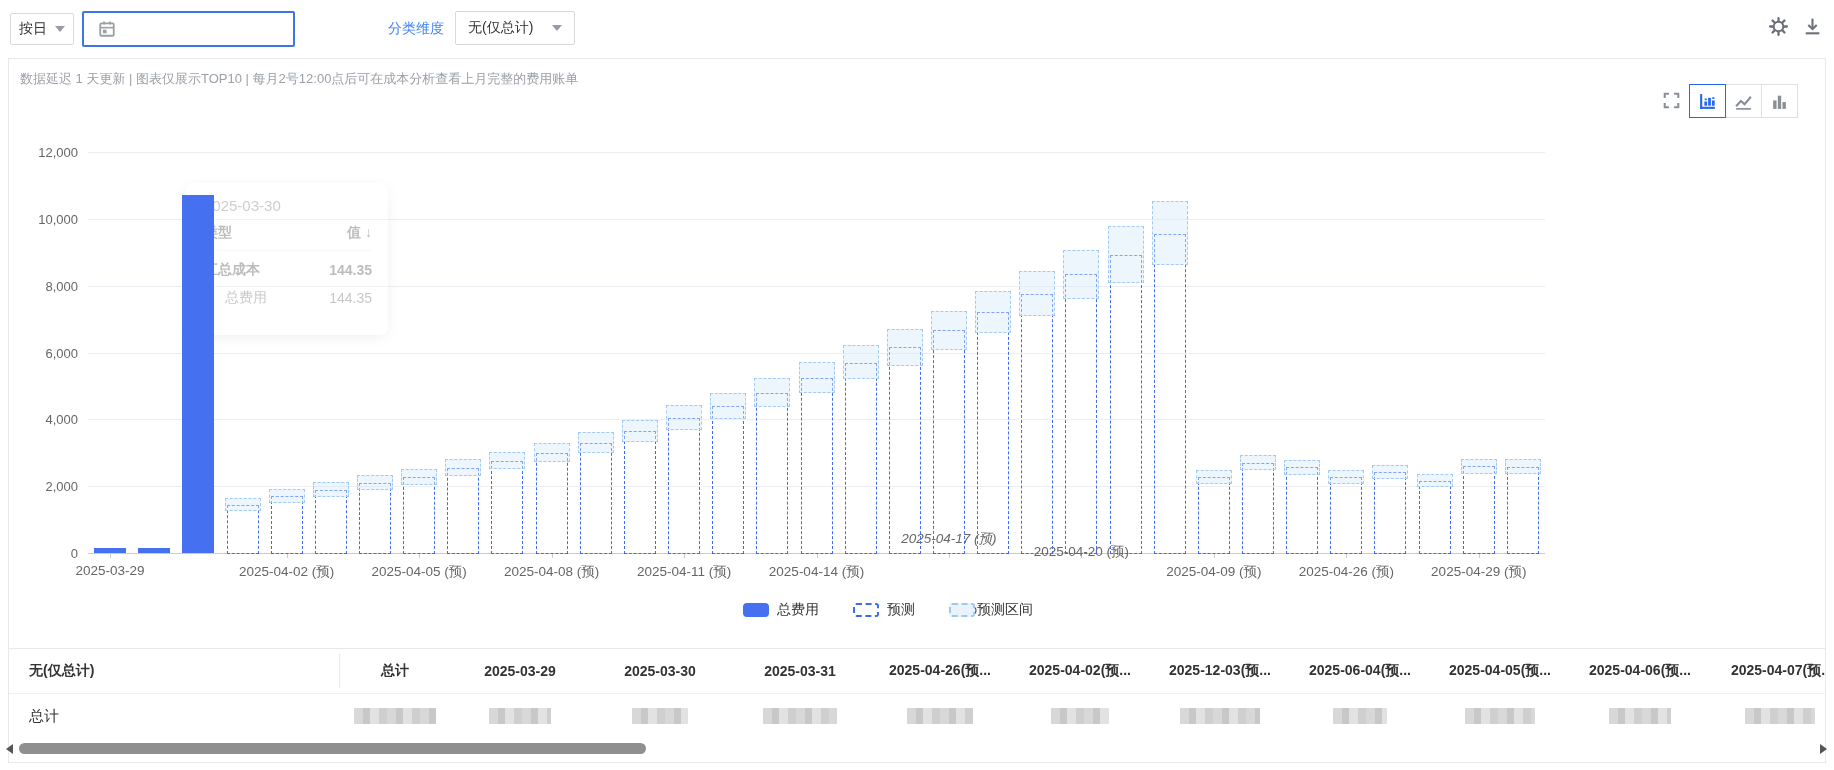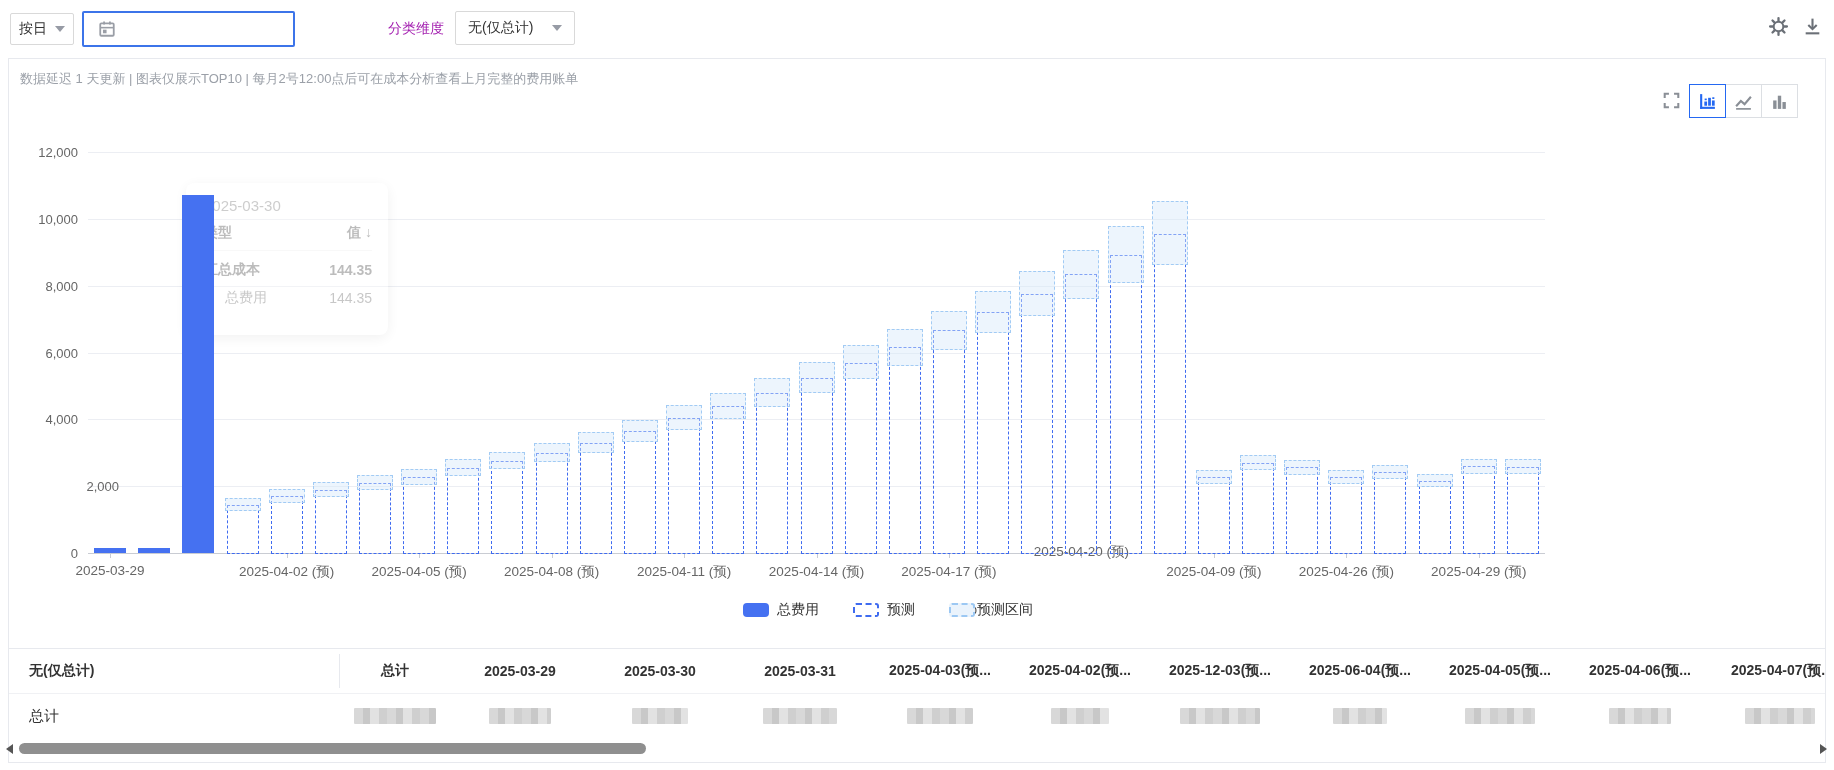--- a/index.html
+++ b/index.html
@@ -9,21 +9,21 @@
   .abs { position:absolute; }
 
   
   .btn { display:flex; align-items:center; justify-content:center; gap:8px;
     background:#fff; border:1px solid #d9d9d9; border-radius:2px; font-size:14px; color:#333; cursor:pointer; }
   .caret { width:0; height:0; border-left:5px solid transparent; border-right:5px solid transparent;
     border-top:6px solid #979ba5; }
   #date-range { left:82px; top:11px; width:213px; height:36px; border:2px solid #3c74e9; border-radius:2px;
     display:flex; align-items:center; padding:0 10px 0 14px; font-size:15px; background:#fff; }
   #date-range .txt { flex:1; letter-spacing:.2px; }
-  .toolbar-label { font-size:14px; color:#a21caf; line-height:36px; }
+  .toolbar-label { font-size:14px; color:#3b82f6; line-height:36px; }
 
   
   #card { left:8px; top:58px; width:1818px; height:705px; border:1px solid #e7e9ee; background:#fff; }
   #chart-note { left:20px; top:70px; font-size:13px; color:#9ba0a8; }
 
   .icon-btn { display:flex; align-items:center; justify-content:center; background:#fff; cursor:pointer; }
   .ct-btn { width:37px; height:34px; border:1px solid #dcdfe3; margin-left:-1px; }
   .ct-btn.sel { border:1px solid #2468f2; position:relative; z-index:2; }
 
   
@@ -158,21 +158,21 @@
           <rect x="7.4" y="3.5" width="3.2" height="12.5"></rect>
           <rect x="11.8" y="9.5" width="3.2" height="6.5"></rect>
       </g>
     </svg>
   </div>
 </div>
 
 <div class="abs" id="plot" style="left:0; top:0; width:1834px; height:770px;">
     <div class="y-label" style="left: 8px; top: 553px;">0</div>
     <div class="gridline" style="left: 88px; top: 486.167px; width: 1457px;"></div>
-    <div class="y-label" style="left: 8px; top: 486.167px; margin-left: 41px;">2,000</div>
+    <div class="y-label" style="left: 8px; top: 486.167px;">2,000</div>
     <div class="gridline" style="left: 88px; top: 419.333px; width: 1457px;"></div>
     <div class="y-label" style="left: 8px; top: 419.333px;">4,000</div>
     <div class="gridline" style="left: 88px; top: 352.5px; width: 1457px;"></div>
     <div class="y-label" style="left: 8px; top: 352.5px;">6,000</div>
     <div class="gridline" style="left: 88px; top: 285.667px; width: 1457px;"></div>
     <div class="y-label" style="left: 8px; top: 285.667px;">8,000</div>
     <div class="gridline" style="left: 88px; top: 218.833px; width: 1457px;"></div>
     <div class="y-label" style="left: 8px; top: 218.833px;">10,000</div>
     <div class="gridline" style="left: 88px; top: 152px; width: 1457px;"></div>
     <div class="y-label" style="left: 8px; top: 152px;">12,000</div>
@@ -246,21 +246,21 @@
     <div class="x-label" style="left: 286.682px; top: 563px;">2025-04-02 (预)</div>
     <div class="x-tick" style="left: 419.136px; top: 553px;"></div>
     <div class="x-label" style="left: 419.136px; top: 563px;">2025-04-05 (预)</div>
     <div class="x-tick" style="left: 551.591px; top: 553px;"></div>
     <div class="x-label" style="left: 551.591px; top: 563px;">2025-04-08 (预)</div>
     <div class="x-tick" style="left: 684.045px; top: 553px;"></div>
     <div class="x-label" style="left: 684.045px; top: 563px;">2025-04-11 (预)</div>
     <div class="x-tick" style="left: 816.5px; top: 553px;"></div>
     <div class="x-label" style="left: 816.5px; top: 563px;">2025-04-14 (预)</div>
     <div class="x-tick" style="left: 948.955px; top: 553px;"></div>
-    <div class="x-label" style="left: 948.955px; top: 563px;">2025-04-17 (预)</div>
+    <div class="x-label" style="left: 948.955px; top: 530px; font-style: italic;">2025-04-17 (预)</div>
     <div class="x-tick" style="left: 1081.41px; top: 553px;"></div>
     <div class="x-label" style="left: 1081.41px; top: 543px;">2025-04-20 (预)</div>
     <div class="x-tick" style="left: 1213.86px; top: 553px;"></div>
     <div class="x-label" style="left: 1213.86px; top: 563px;">2025-04-09 (预)</div>
     <div class="x-tick" style="left: 1346.32px; top: 553px;"></div>
     <div class="x-label" style="left: 1346.32px; top: 563px;">2025-04-26 (预)</div>
     <div class="x-tick" style="left: 1478.77px; top: 553px;"></div>
     <div class="x-label" style="left: 1478.77px; top: 563px;">2025-04-29 (预)</div>
   </div>
 
@@ -296,21 +296,21 @@
     <span>80%预测区间</span>
   </div>
 </div>
 
 <div class="abs" id="tbl-head">
   <div class="hcell" style="width:331px; text-align:left; padding-left:20px;">无(仅总计)</div>
 <div class="hcell" style="width: 110px;">总计</div>
     <div class="hcell" style="width: 140px;">2025-03-29</div>
     <div class="hcell" style="width: 140px;">2025-03-30</div>
     <div class="hcell" style="width: 140px;">2025-03-31</div>
-    <div class="hcell" style="width: 140px;">2025-04-03(预...</div>
+    <div class="hcell" style="width: 140px;">2025-04-26(预...</div>
     <div class="hcell" style="width: 140px;">2025-04-02(预...</div>
     <div class="hcell" style="width: 140px;">2025-12-03(预...</div>
     <div class="hcell" style="width: 140px;">2025-06-04(预...</div>
     <div class="hcell" style="width: 140px;">2025-04-05(预...</div>
     <div class="hcell" style="width: 140px;">2025-04-06(预...</div>
     <div class="hcell" style="width: 140px;">2025-04-07(预..</div>
   </div>
 <div class="abs" id="first-col-sep"></div>
 
 <div class="abs" id="tbl-row">

